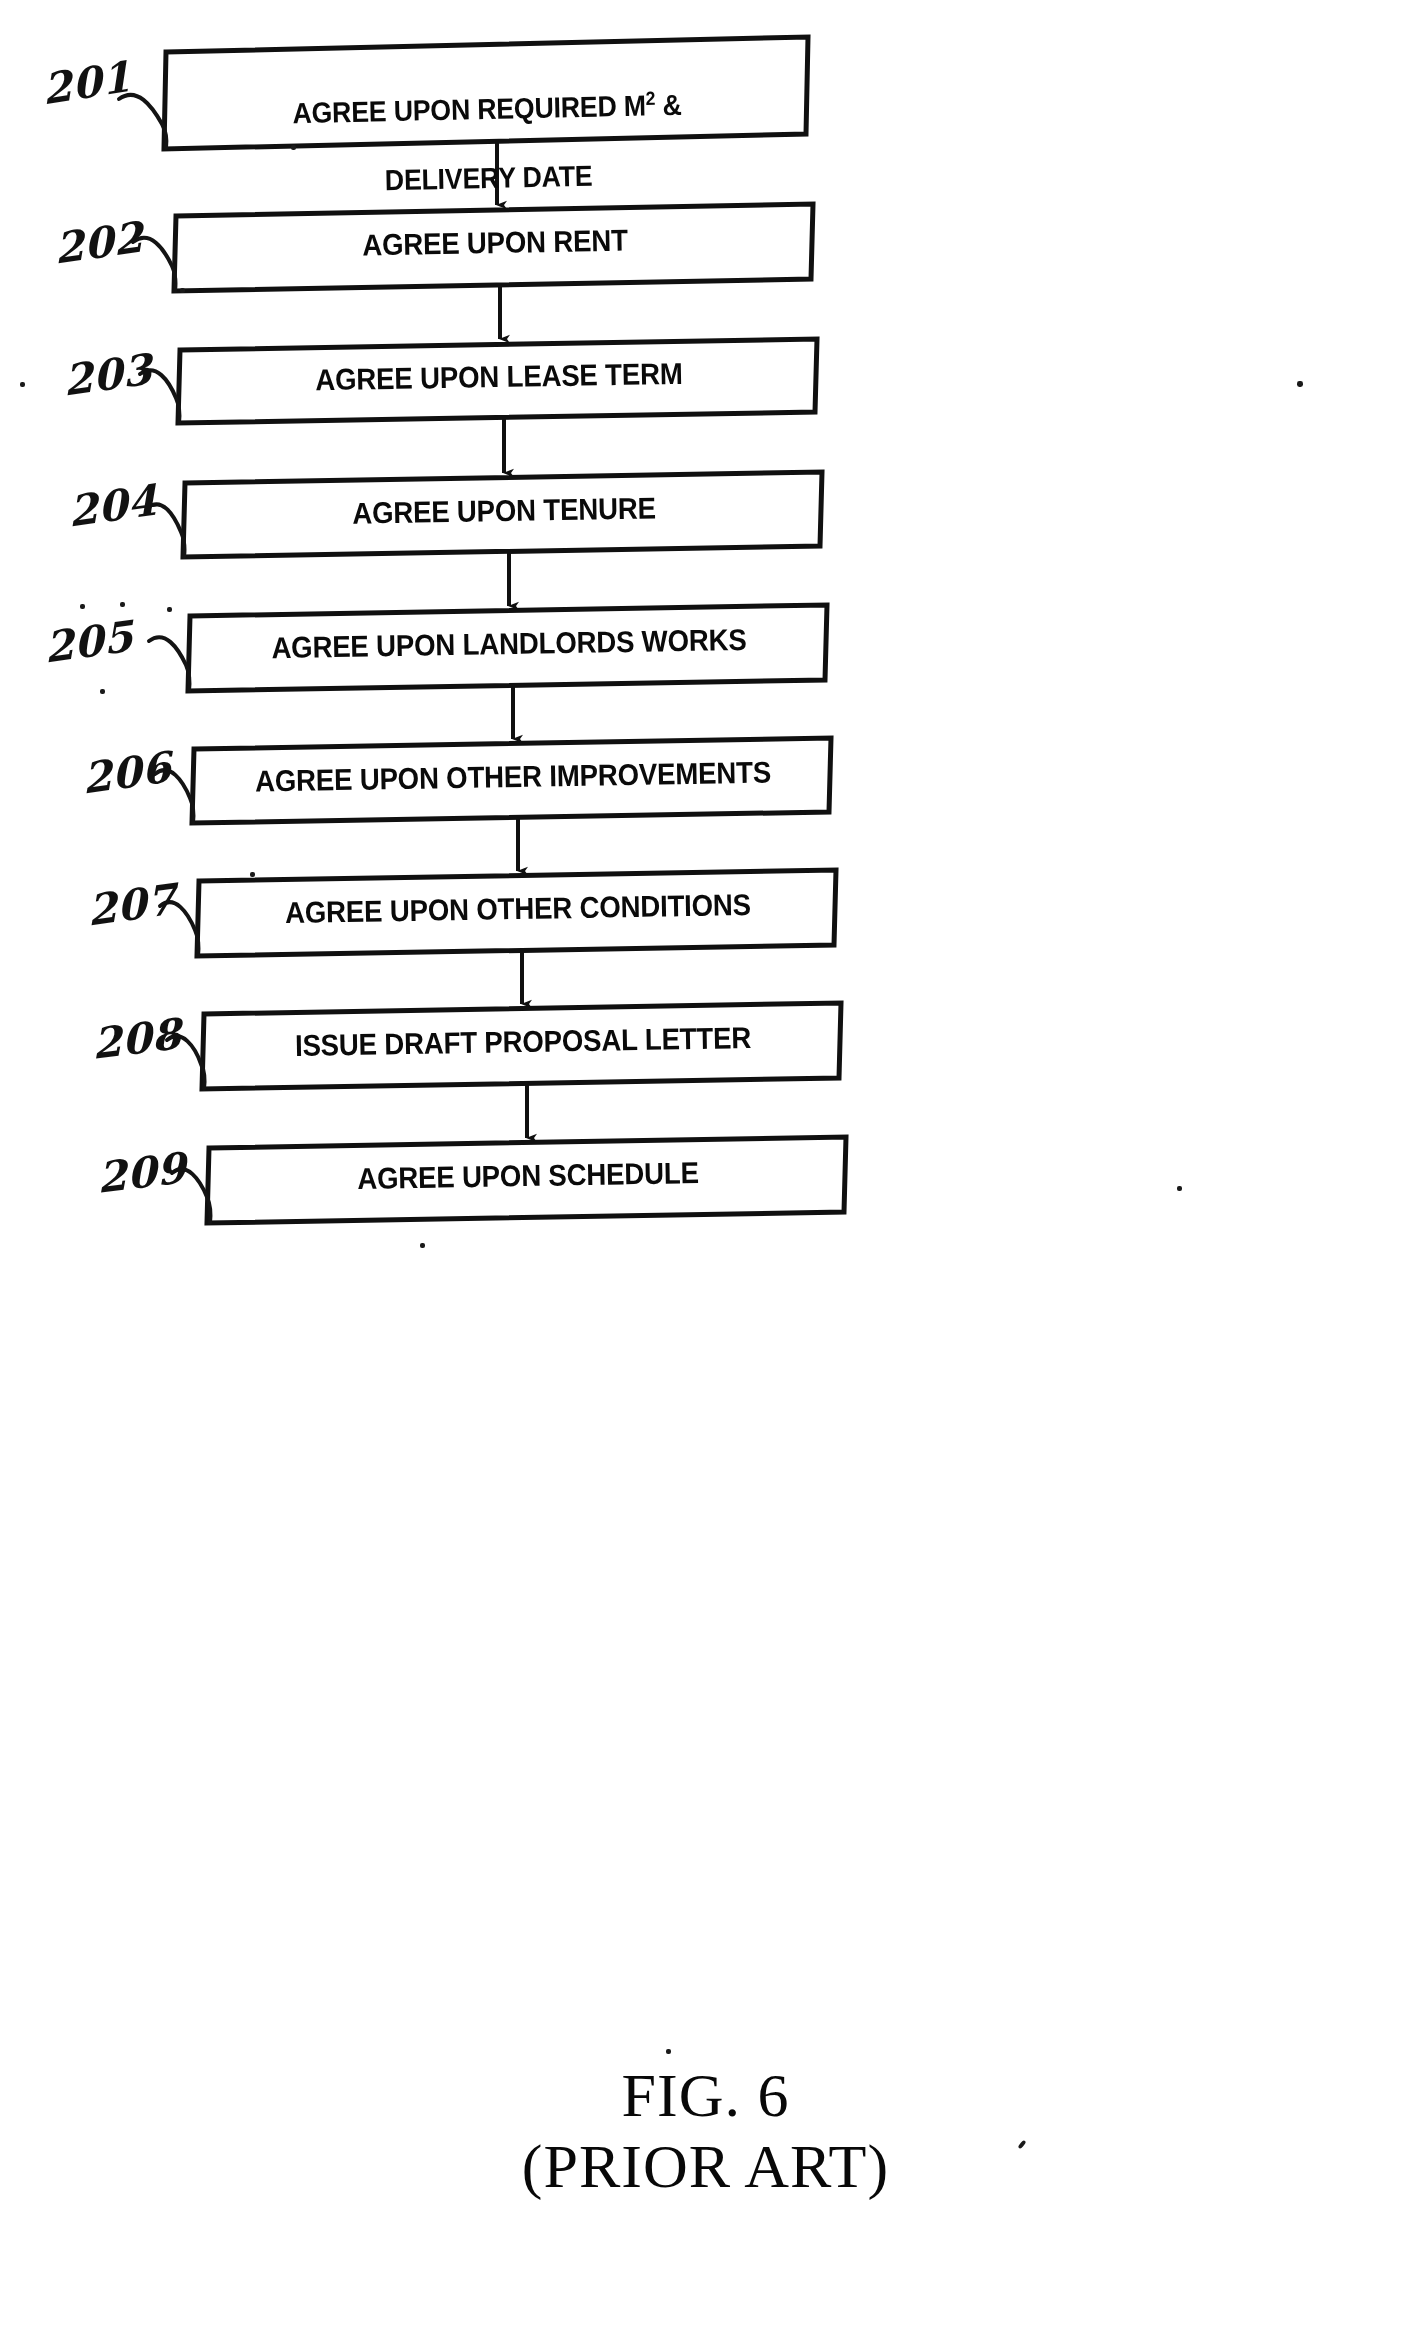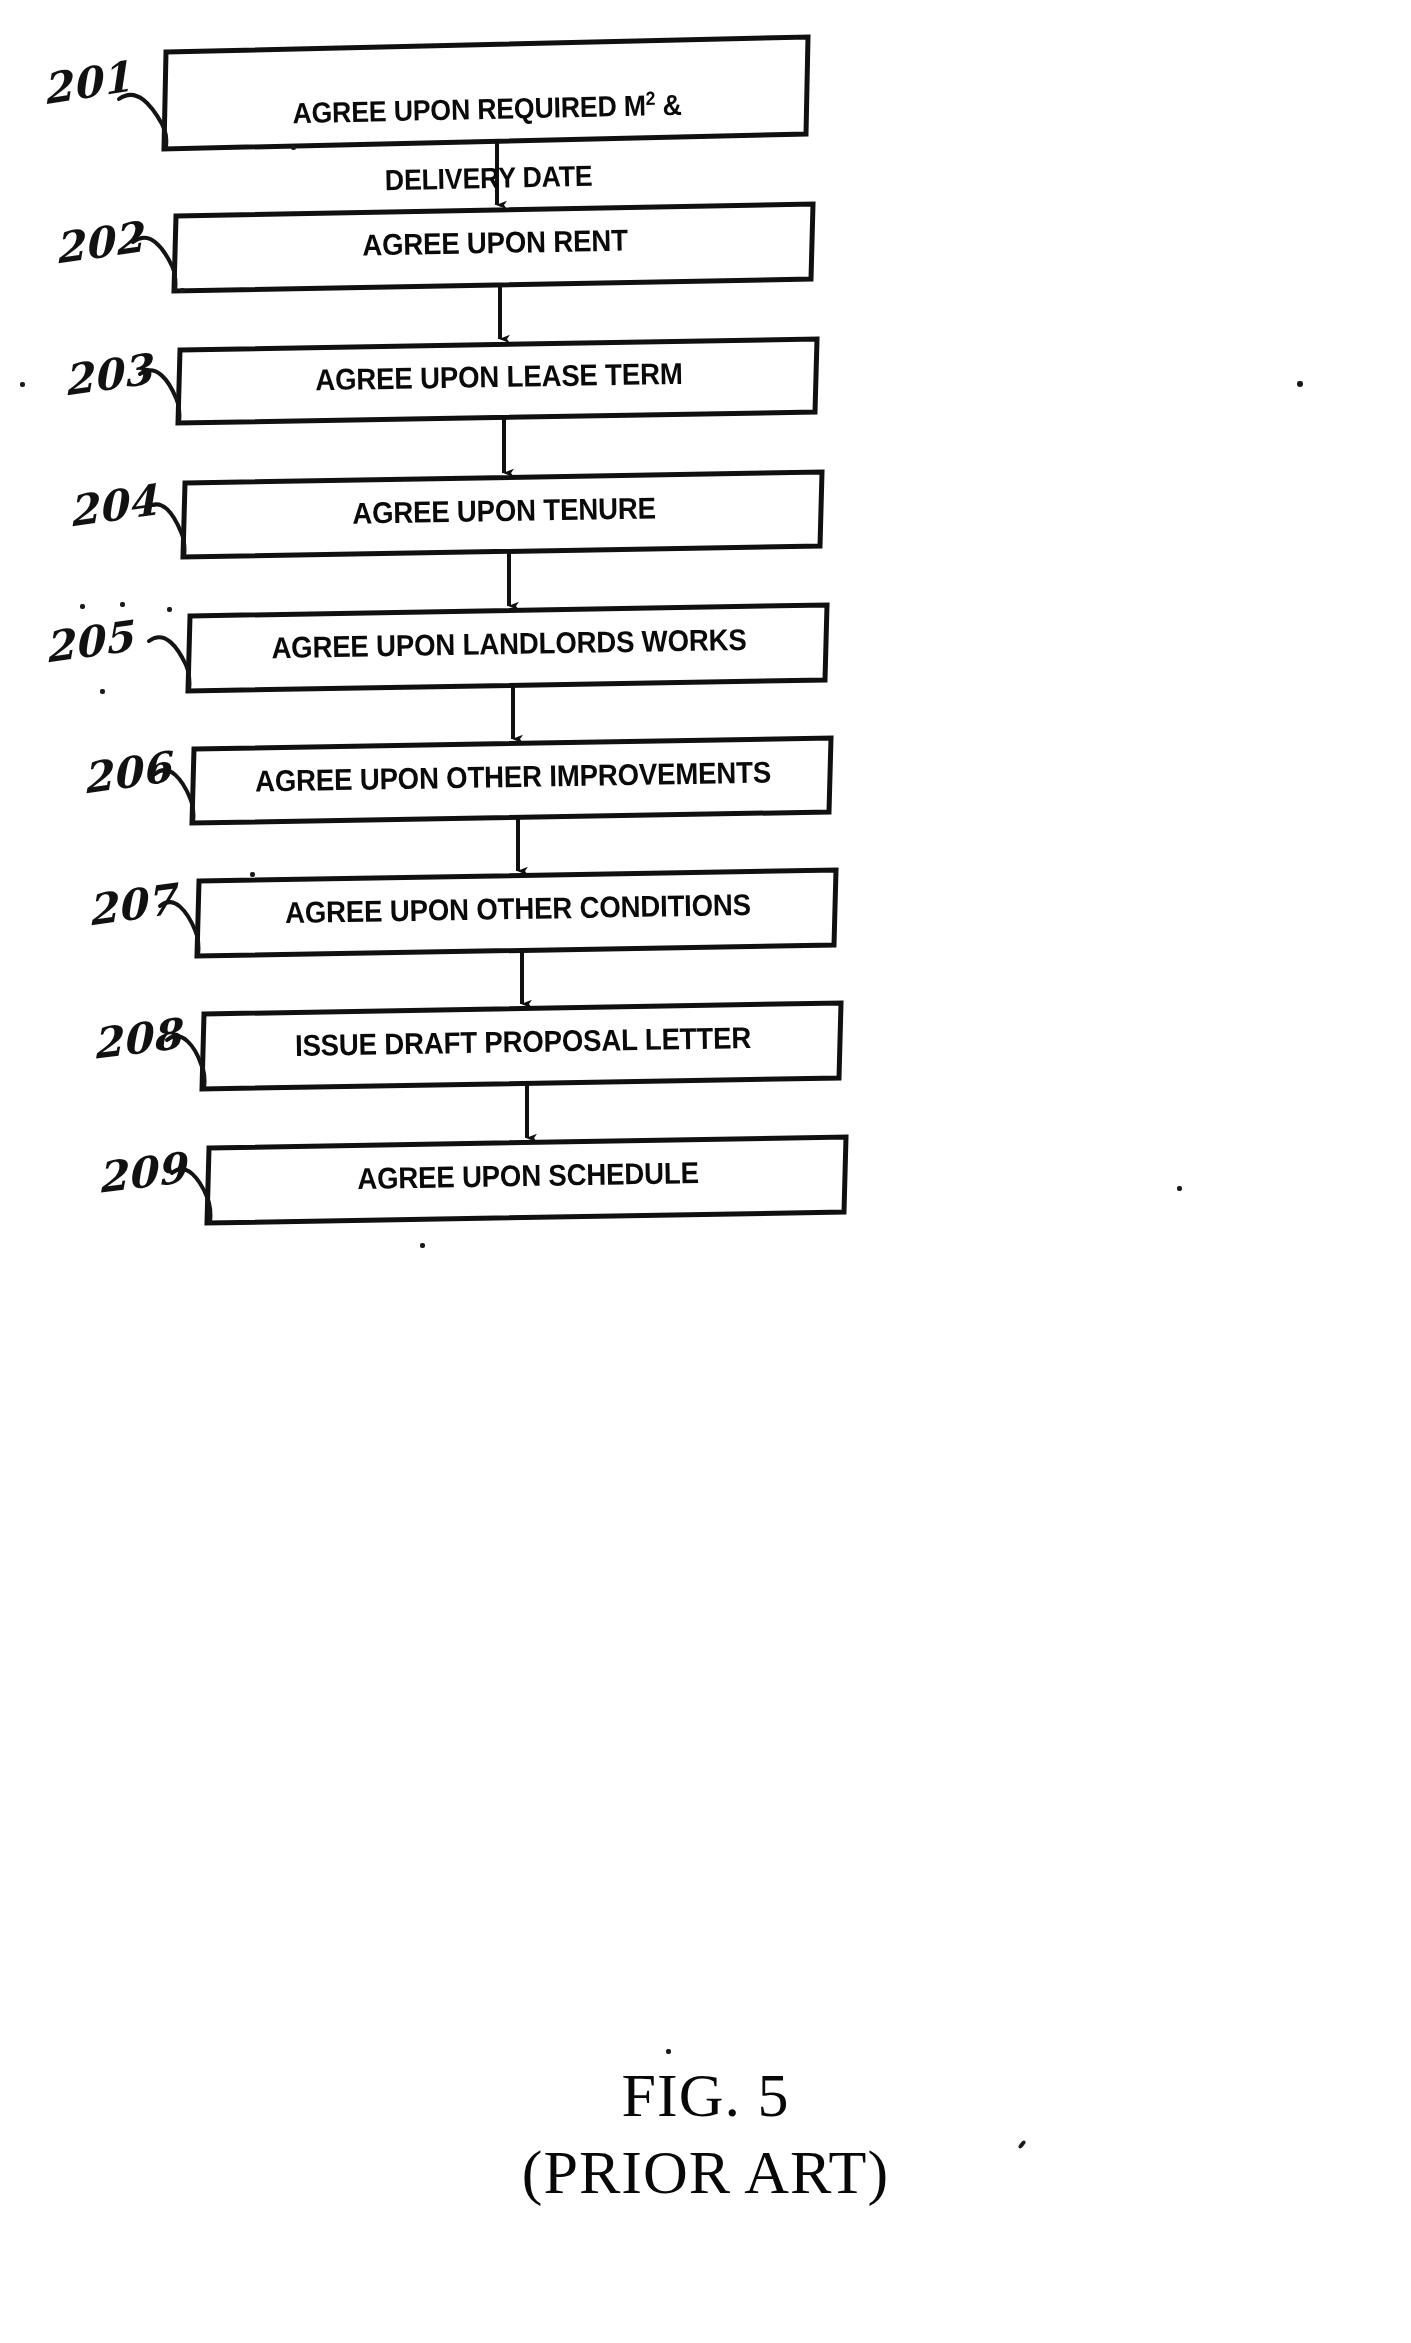--- a/index.html
+++ b/index.html
@@ -75,21 +75,20 @@
   }
   #figure-caption .cap-line-1 {
     display: block;
     font-size: 62px;
     letter-spacing: 1px;
   }
   #figure-caption .cap-line-2 {
     display: block;
     font-size: 62px;
     letter-spacing: 1px;
-    margin-top: 6px;
   }
 
   
   .speck {
     position: absolute;
     background: #1a1a1a;
     border-radius: 40%;
   }
 </style>
 </head>
@@ -201,21 +200,21 @@
 
   <div class="ref-num" style="left:86px; top:748px; font-size:42px; transform: rotate(-8deg) skewX(-7deg);">206</div>
 
   <div class="ref-num" style="left:91px; top:880px; font-size:42px; transform: rotate(-8deg) skewX(-7deg);">207</div>
 
   <div class="ref-num" style="left:96px; top:1014px; font-size:42px; transform: rotate(-7deg) skewX(-7deg);">208</div>
 
   <div class="ref-num" style="left:101px; top:1148px; font-size:42px; transform: rotate(-7deg) skewX(-7deg);">209</div>
 
   <div id="figure-caption">
-    <span class="cap-line-1">FIG. 5</span>
+    <span class="cap-line-1">FIG. 6</span>
     <span class="cap-line-2">(PRIOR ART)</span>
   </div>
 
   <div class="speck" style="left:291px; top:145px; width:5px; height:5px;"></div>
   <div class="speck" style="left:180px; top:288px; width:5px; height:5px;"></div>
   <div class="speck" style="left:1297px; top:381px; width:6px; height:6px;"></div>
   <div class="speck" style="left:20px; top:382px; width:5px; height:5px;"></div>
   <div class="speck" style="left:80px; top:604px; width:5px; height:5px;"></div>
   <div class="speck" style="left:120px; top:602px; width:5px; height:5px;"></div>
   <div class="speck" style="left:167px; top:607px; width:5px; height:5px;"></div>

